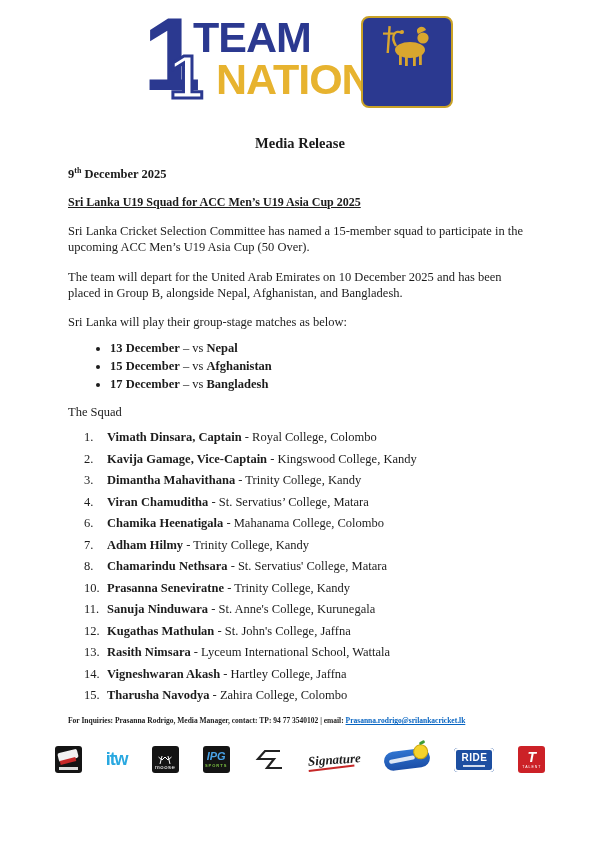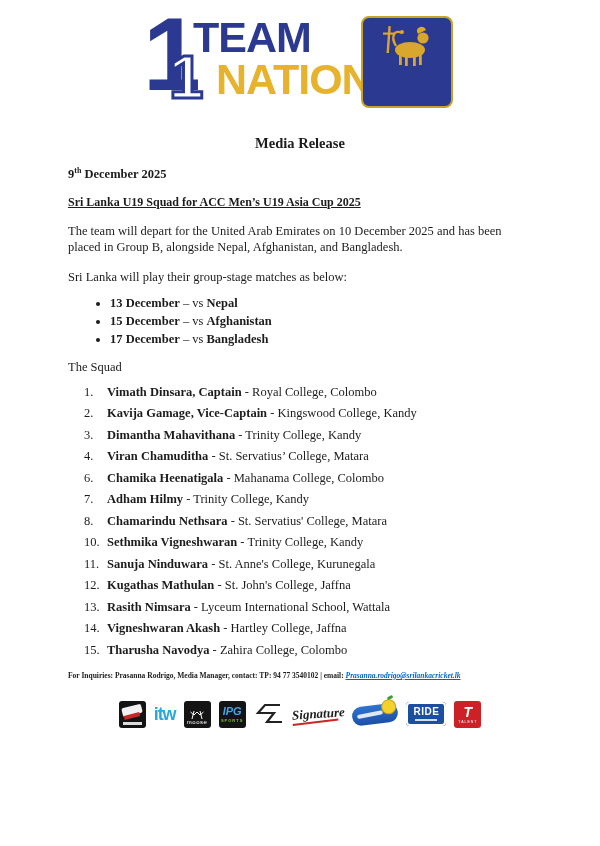--- a/index.html
+++ b/index.html
@@ -42,24 +42,24 @@
 
   ul.fixtures{ margin:11px 0 0 0;padding-left:42px; }
   ul.fixtures li{ font-size:12.5px;margin-bottom:3px; }
 
   .squad-heading{ margin-top:13px;font-size:12.5px; }
   .squad{ margin-top:10px; }
   .squad-item{ font-size:12.5px;line-height:1.2;margin:0 0 6.5px 16px; }
   .squad-num{ display:inline-block;width:23px; }
 
   .footer{ margin-top:13px;font-size:7.5px;font-weight:bold;white-space:nowrap; }
-  .footer a{ color:#0563c1;text-decoration:underline;font-style:italic; }
+  .footer a{ color:#0563c1;text-decoration:underline; }
 
   
-  .sponsors{ margin-top:21px;display:flex;justify-content:center;align-items:center;gap:8px; }
+  .sponsors{ margin-top:21px;display:flex;justify-content:center;align-items:center;gap:24px; }
   .sp{ flex:0 0 auto;position:relative; }
   .sq-black{ width:27px;height:27px;background:#141414;border-radius:3px;position:relative;overflow:hidden; }
   .sp1-swoosh{ position:absolute;left:3px;top:5px;width:20px;height:9px;background:#f2f2f2;transform:rotate(-14deg);border-radius:2px; }
   .sp1-red{ position:absolute;left:5px;top:13px;width:16px;height:4px;background:#c62828;transform:rotate(-14deg); }
   .sp1-bar{ position:absolute;bottom:3px;left:4px;right:4px;height:3px;background:rgba(255,255,255,.85); }
 
   .sp-itw{ color:#29a8e0;font-family:"Liberation Sans", sans-serif;font-weight:bold;font-size:18px;letter-spacing:-1px; }
 
   .sp-moose{ display:flex;flex-direction:column;align-items:center;justify-content:flex-end;padding-bottom:3px;box-sizing:border-box; }
   .sp-moose .label{ color:#fff;font-family:"Liberation Sans", sans-serif;font-size:6px;letter-spacing:.5px; }
@@ -117,40 +117,41 @@
   </div>
 
   <div class="heading">Media Release</div>
 
   <div class="content">
 
     <div class="date-line"><span>9</span><sup>th</sup><span> December 2025</span></div>
 
     <div class="doc-title">Sri Lanka U19 Squad for ACC Men’s U19 Asia Cup 2025</div>
 
+    <div class="para">Sri Lanka Cricket Selection Committee has named a 15-member squad to participate in the upcoming ACC Men’s U19 Asia Cup (50 Over).</div>
     <div class="para">The team will depart for the United Arab Emirates on 10 December 2025 and has been placed in Group B, alongside Nepal, Afghanistan, and Bangladesh.</div>
     <div class="para">Sri Lanka will play their group-stage matches as below:</div>
 
     <ul class="fixtures">
       <li><span class="b">13 December</span> <span>– vs</span> <span class="b">Nepal</span></li>
       <li><span class="b">15 December</span> <span>– vs</span> <span class="b">Afghanistan</span></li>
       <li><span class="b">17 December</span> <span>– vs</span> <span class="b">Bangladesh</span></li>
     </ul>
 
     <div class="squad-heading">The Squad</div>
 
     <div class="squad">
       <div class="squad-item"><span class="squad-num">1.</span><span class="b">Vimath Dinsara, Captain</span> <span>-</span> <span>Royal College, Colombo</span></div>
       <div class="squad-item"><span class="squad-num">2.</span><span class="b">Kavija Gamage, Vice-Captain</span> <span>-</span> <span>Kingswood College, Kandy</span></div>
       <div class="squad-item"><span class="squad-num">3.</span><span class="b">Dimantha Mahavithana</span> <span>-</span> <span>Trinity College, Kandy</span></div>
       <div class="squad-item"><span class="squad-num">4.</span><span class="b">Viran Chamuditha</span> <span>-</span> <span>St. Servatius’ College, Matara</span></div>
       <div class="squad-item"><span class="squad-num">6.</span><span class="b">Chamika Heenatigala</span> <span>-</span> <span>Mahanama College, Colombo</span></div>
       <div class="squad-item"><span class="squad-num">7.</span><span class="b">Adham Hilmy</span> <span>-</span> <span>Trinity College, Kandy</span></div>
       <div class="squad-item"><span class="squad-num">8.</span><span class="b">Chamarindu Nethsara</span> <span>-</span> <span>St. Servatius' College, Matara</span></div>
-      <div class="squad-item"><span class="squad-num">10.</span><span class="b">Sethmika Vigneshwaran</span> <span>-</span> <span>Trinity College, Kandy</span></div>
+      <div class="squad-item"><span class="squad-num">10.</span><span class="b">Prasanna Seneviratne</span> <span>-</span> <span>Trinity College, Kandy</span></div>
       <div class="squad-item"><span class="squad-num">11.</span><span class="b">Sanuja Ninduwara</span> <span>-</span> <span>St. Anne's College, Kurunegala</span></div>
       <div class="squad-item"><span class="squad-num">12.</span><span class="b">Kugathas Mathulan</span> <span>-</span> <span>St. John's College, Jaffna</span></div>
       <div class="squad-item"><span class="squad-num">13.</span><span class="b">Rasith Nimsara</span> <span>-</span> <span>Lyceum International School, Wattala</span></div>
       <div class="squad-item"><span class="squad-num">14.</span><span class="b">Vigneshwaran Akash</span> <span>-</span> <span>Hartley College, Jaffna</span></div>
       <div class="squad-item"><span class="squad-num">15.</span><span class="b">Tharusha Navodya</span> <span>-</span> <span>Zahira College, Colombo</span></div>
     </div>
 
     <div class="footer"><span>For Inquiries: Prasanna Rodrigo, Media Manager, contact: TP: 94 77 3540102 | email: </span><a href="#">Prasanna.rodrigo@srilankacricket.lk</a></div>
 
   </div>

